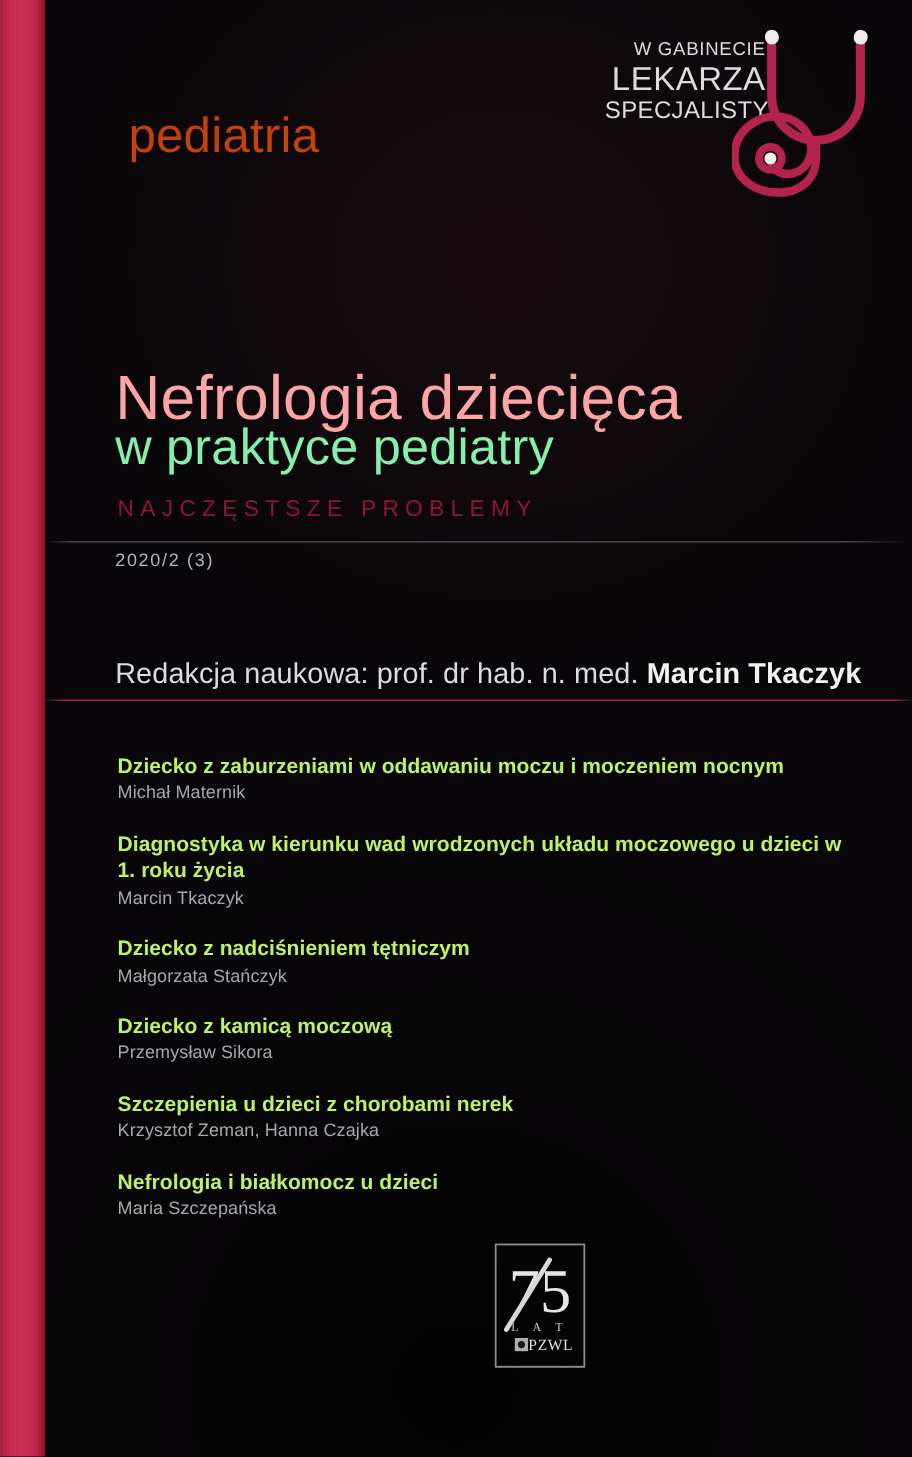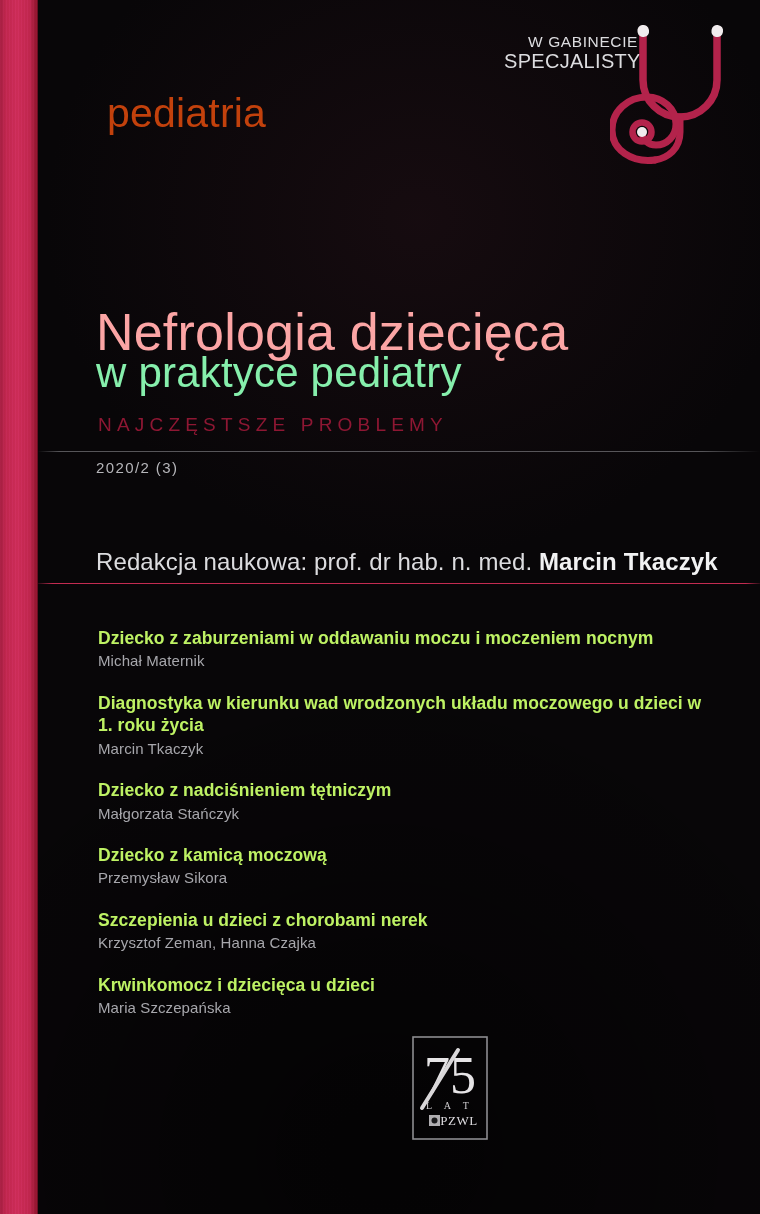--- a/index.html
+++ b/index.html
@@ -248,20 +248,21 @@
   <div class="spine">
     <div class="spine-grain"></div>
   </div>
 
   <div class="page">
 
     <div class="series-word">pediatria</div>
 
     <div class="imprint">
       <div class="l1">W GABINECIE</div>
+      <div class="l2">LEKARZA</div>
       <div class="l3">SPECJALISTY</div>
     </div>
 
     <div class="stethoscope">
       <svg width="140" height="168" viewBox="0 0 140 168" fill="none" xmlns="http://www.w3.org/2000/svg">
 
         <path d="M33 16 V62 a37 37 0 0 0 37 37 a37 37 0 0 0 37 -37 V16" stroke="#b3234b" stroke-width="7.5" fill="none" stroke-linecap="round"></path>
 
         <path d="M70 99 V114 C70 131 58 140 45 142" stroke="#b3234b" stroke-width="7" fill="none" stroke-linecap="round"></path>
 
@@ -303,21 +304,21 @@
         </div>
         <div class="toc-item">
           <div class="toc-title">Dziecko z kamicą moczową</div>
           <div class="toc-author">Przemysław Sikora</div>
         </div>
         <div class="toc-item">
           <div class="toc-title">Szczepienia u dzieci z chorobami nerek</div>
           <div class="toc-author">Krzysztof Zeman, Hanna Czajka</div>
         </div>
         <div class="toc-item">
-          <div class="toc-title">Krwinkomocz i dziecięca u dzieci</div>
+          <div class="toc-title">Nefrologia i białkomocz u dzieci</div>
           <div class="toc-author">Maria Szczepańska</div>
         </div>
       </div>
 
     <div class="pub-logo">
       <svg width="76" height="104" viewBox="0 0 76 104" xmlns="http://www.w3.org/2000/svg">
         <rect x="1" y="1" width="74" height="102" fill="none" stroke="#8d8d90" stroke-width="1.6"></rect>
 
         <text x="38" y="57" text-anchor="middle" font-family="Liberation Serif, serif" font-size="52" fill="#e6e4e6">75</text>
 

